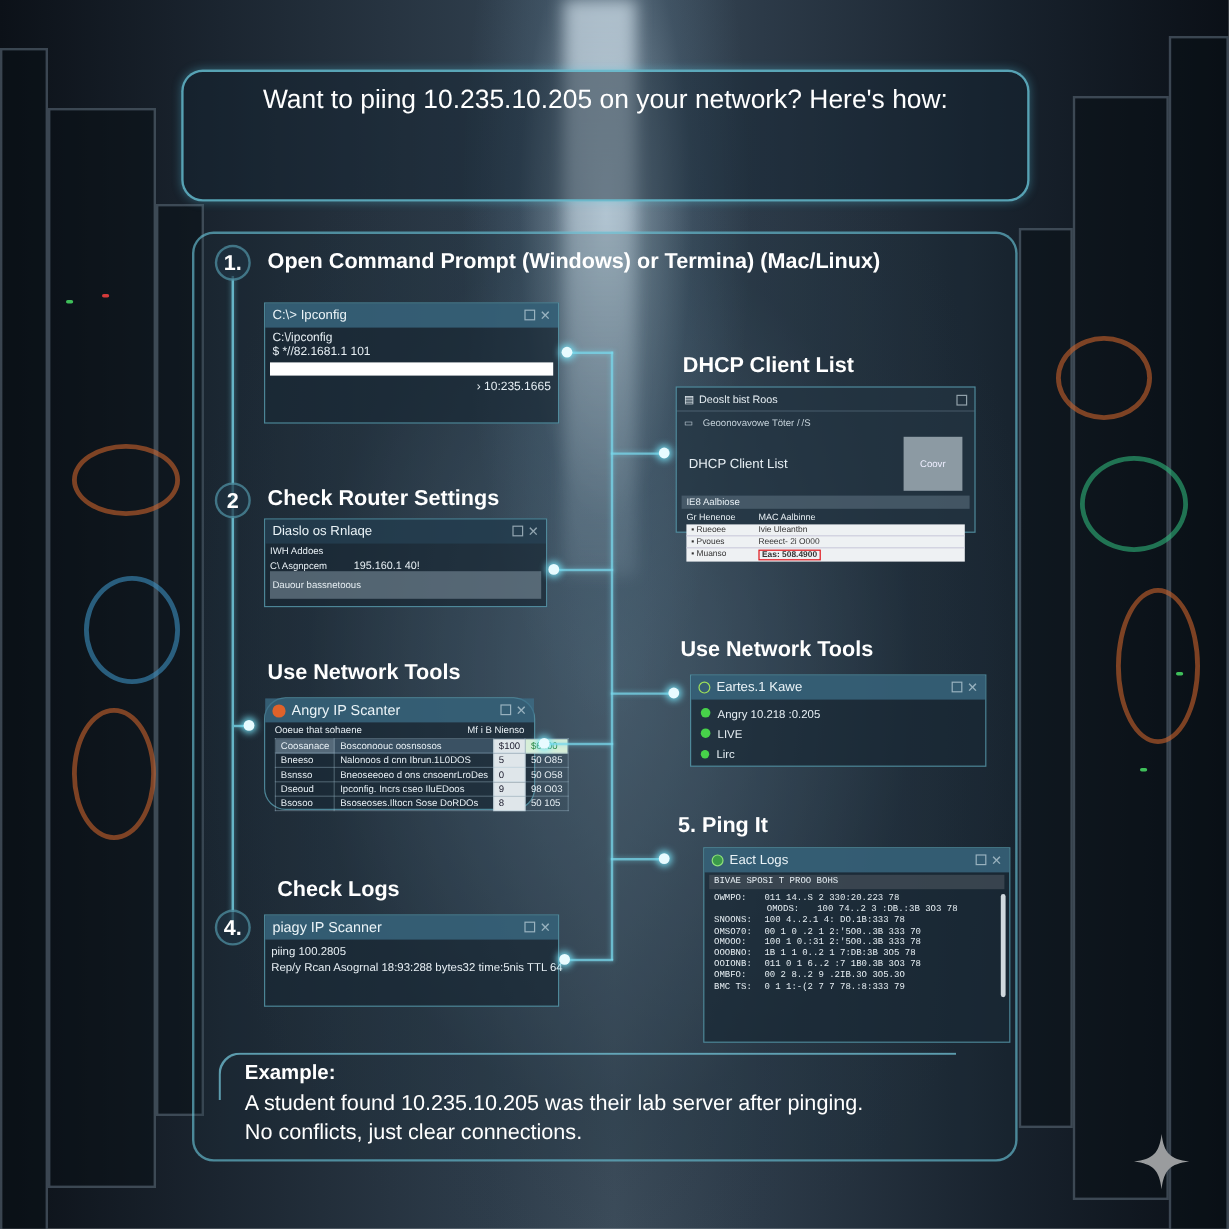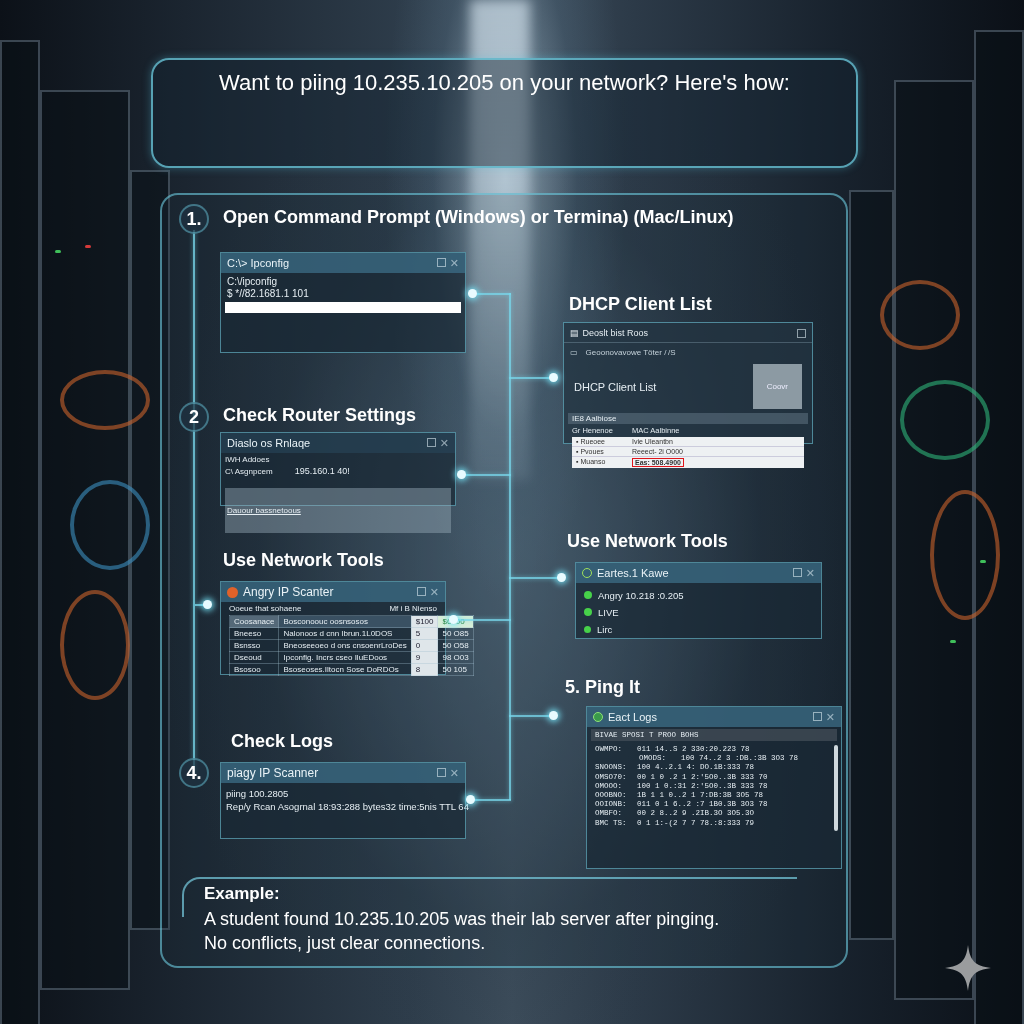--- a/index.html
+++ b/index.html
@@ -134,41 +134,42 @@
     <div class="win-ctrls">
       <span class="box-icon"></span>
       <span>✕</span>
     </div>
   </div>
   <div style="padding:3px 6px;">
     <div class="row">C:\/ipconfig</div>
     <div class="row" style="margin-top:1px;">$  *//82.1681.1 101</div>
   </div>
   <div style="margin:0 4px;height:11px;background:#ffffff;"></div>
+  <div class="row" style="text-align:right;padding:4px 6px;">› 10:235.1665</div>
 </div>
 
 <div class="win" style="left:220px;top:432px;width:236px;height:74px;">
   <div class="win-titlebar" style="background:rgba(40,70,90,0.6);">
     <span class="ttl">Diaslo os Rnlaqe</span>
     <div class="win-ctrls">
       <span class="box-icon"></span>
       <span>✕</span>
     </div>
   </div>
   <div style="padding:2px 4px;font-size:8px;">
     <div class="row">IWH Addoes</div>
     <div class="row" style="margin-top:2px;">
       <span>C\ Asgnpcem</span>
       <span style="margin-left:20px;font-size:9px;">195.160.1 40!</span>
     </div>
-    <div class="row" style="margin-top:12px;background:rgba(150,170,185,0.45);padding:18px 2px;text-decoration:underline;">Dauour bassnetoous</div>
-  </div>
-</div>
-
-<div class="win" style="left:220px;top:581px;width:226px;height:94px;">
+    <div class="row" style="margin-top:0;background:rgba(150,170,185,0.45);padding:7px 2px;">Dauour bassnetoous</div>
+  </div>
+</div>
+
+<div class="win" style="left:220px;top:581px;width:226px;height:94px;border-radius:18px;">
   <div class="win-titlebar">
     <span style="display:inline-block;width:11px;height:11px;border-radius:50%;background:#e0622a;margin-right:5px;"></span>
     <span class="ttl" style="font-size:12px;">Angry IP Scanter</span>
     <div class="win-ctrls">
       <span class="box-icon"></span>
       <span>✕</span>
     </div>
   </div>
   <div style="display:flex;justify-content:space-between;padding:2px 8px;font-size:8px;">
     <span>Ooeue that sohaene</span>

